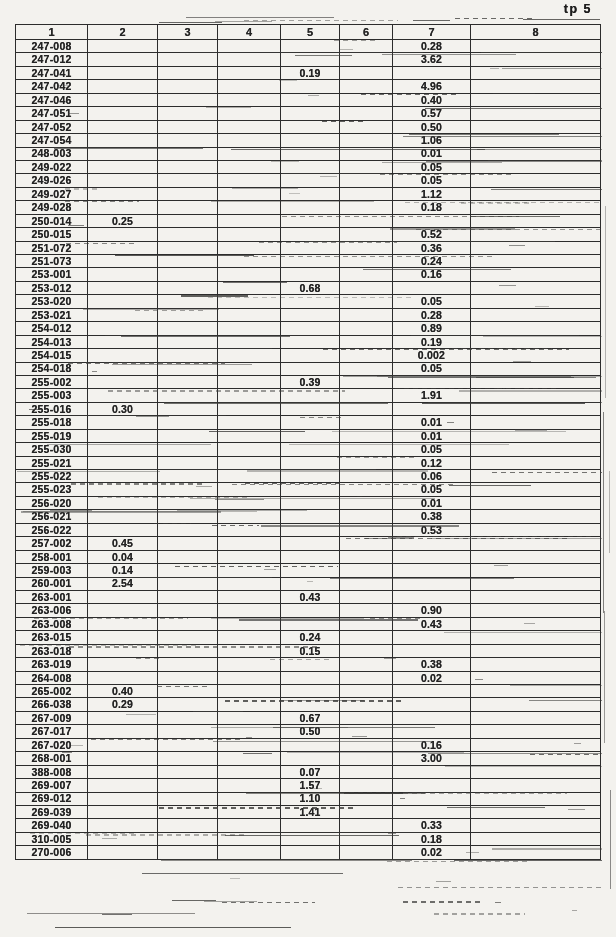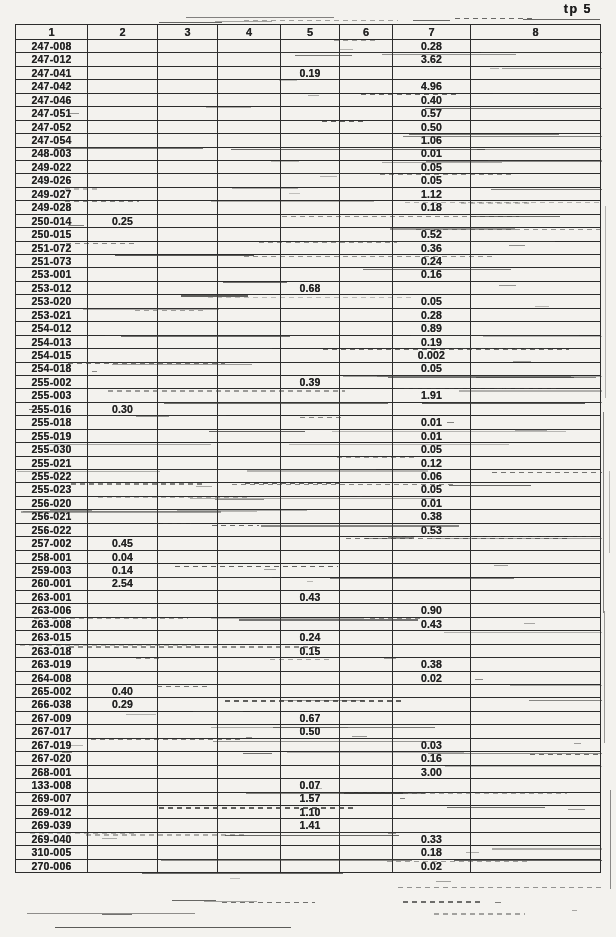--- a/index.html
+++ b/index.html
@@ -606,51 +606,41 @@
           <td>267-017</td>
           <td></td>
           <td></td>
           <td></td>
           <td>0.50</td>
           <td></td>
           <td></td>
           <td></td>
         </tr>
         <tr>
-          <td>267-019</td>
-          <td></td>
-          <td></td>
-          <td></td>
-          <td></td>
-          <td></td>
-          <td>0.03</td>
-          <td></td>
-        </tr>
-        <tr>
           <td>267-020</td>
           <td></td>
           <td></td>
           <td></td>
           <td></td>
           <td></td>
           <td>0.16</td>
           <td></td>
         </tr>
         <tr>
           <td>268-001</td>
           <td></td>
           <td></td>
           <td></td>
           <td></td>
           <td></td>
           <td>3.00</td>
           <td></td>
         </tr>
         <tr>
-          <td>133-008</td>
+          <td>388-008</td>
           <td></td>
           <td></td>
           <td></td>
           <td>0.07</td>
           <td></td>
           <td></td>
           <td></td>
         </tr>
         <tr>
           <td>269-007</td>

